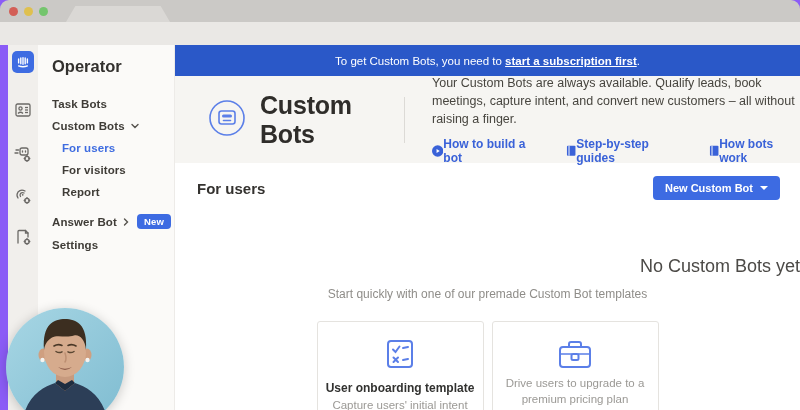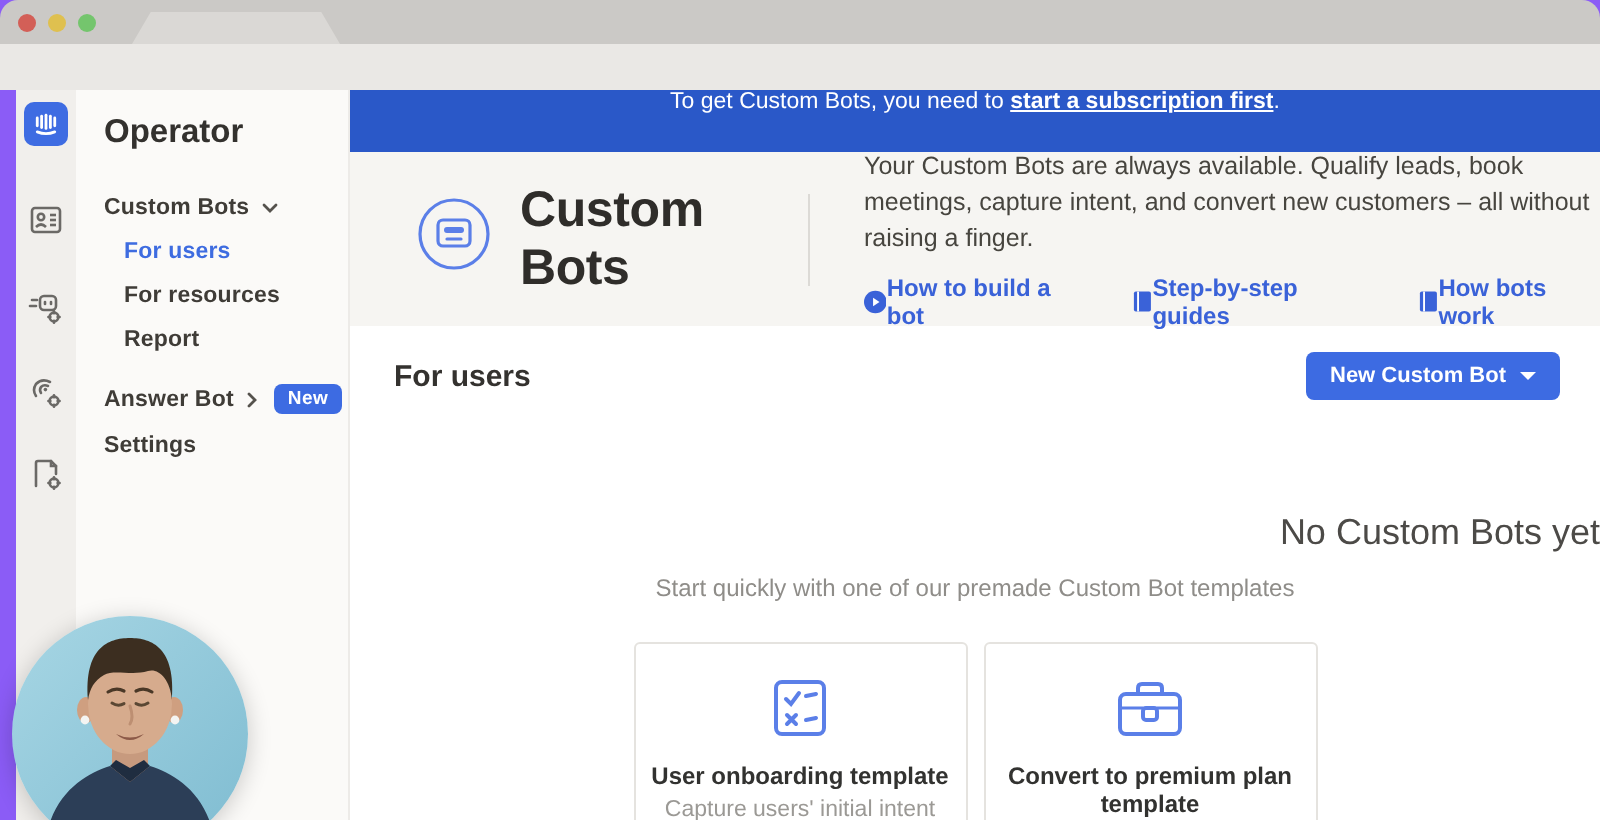--- a/index.html
+++ b/index.html
@@ -36,21 +36,21 @@
   .nav-item.sub { padding-left:24px; }
   .nav-item.active { color:#3e6ce0; }
   .chev { display:inline-flex; margin-left:6px; color:#55524d; }
   .badge { margin-left:8px; background:#3d6be2; color:#fff; font-size:9.5px; font-weight:700;
            padding:2px 7px; border-radius:4px; letter-spacing:.2px; }
   .gap-group { margin-top:6px; }
 
   .main { position:absolute; left:175px; top:45px; right:0; bottom:0; background:#fff; }
 
   
-  .banner { height:31px; background:#2a58c8; color:#fff; display:flex; align-items:flex-start;
+  .banner { height:31px; background:#2a58c8; color:#fff; display:flex; align-items:center;
             justify-content:center; font-size:11.5px; }
   .banner span, .banner a { white-space:pre-wrap; }
   .banner a { color:#fff; font-weight:700; text-decoration:underline; cursor:pointer; }
 
   
   .header-band { height:87px; background:#f6f5f2; display:flex; align-items:center; padding-left:33px; }
   .bot-circle { flex:0 0 auto; }
   .header-title { font-size:25px; font-weight:700; color:#2f2d2a; margin-left:14px; letter-spacing:-.2px; }
   .vdivider { width:1px; height:46px; background:#dcdad6; margin:0 27px; }
   .header-right { max-width:368px; }
@@ -154,32 +154,35 @@
         <line x1="10.2" y1="13.5" x2="11.2" y2="13.5"></line>
           <line x1="14.8" y1="13.5" x2="15.8" y2="13.5"></line>
       </svg>
     </div>
   </div>
 
   <div class="sidebar">
     <div class="sidebar-title">Operator</div>
     <div class="nav">
       <div class="nav-item">
+        <span>Task Bots</span>
+      </div>
+      <div class="nav-item">
         <span>Custom Bots</span>
         <span class="chev">
           <svg width="8" height="6" viewBox="0 0 8 6" fill="none" stroke="currentColor" stroke-width="1.4" stroke-linecap="round">
               <path d="M1,1.5 L4,4.5 L7,1.5"></path>
             </svg>
         </span>
       </div>
       <div class="nav-item sub active">
         <span>For users</span>
       </div>
       <div class="nav-item sub">
-        <span>For resources</span>
+        <span>For visitors</span>
       </div>
       <div class="nav-item sub">
         <span>Report</span>
       </div>
       <div class="nav-item gap-group">
         <span>Answer Bot</span>
         <span class="chev">
           <svg width="6" height="8" viewBox="0 0 6 8" fill="none" stroke="currentColor" stroke-width="1.4" stroke-linecap="round">
               <path d="M1.5,1 L4.5,4 L1.5,7"></path>
             </svg>
@@ -268,21 +271,20 @@
       </div>
       <div class="card">
         <div class="card-icon">
           <svg width="38" height="34" viewBox="0 0 38 34" fill="none" stroke="currentColor" stroke-width="2" stroke-linecap="round">
             <rect x="4" y="10" width="30" height="20" rx="3"></rect>
             <path d="M13,10 V7 Q13,5 15,5 H23 Q25,5 25,7 V10"></path>
             <rect x="15.5" y="17" width="7" height="6" rx="1.5"></rect>
             <path d="M4,17 H15.5 M22.5,17 H34" stroke-width="1.6"></path>
           </svg>
         </div>
-        <div class="card-title">Convert to premium plan template</div>
         <div class="card-desc">Drive users to upgrade to a premium pricing plan</div>
       </div>
     </div>
   </div>
 
   <div class="webcam">
     <svg width="118" height="118" viewBox="0 0 118 118">
       <defs>
         <linearGradient id="wgrad" x1="0" y1="0" x2="1" y2="1">
           <stop offset="0" stop-color="#a7d6e4"></stop>

